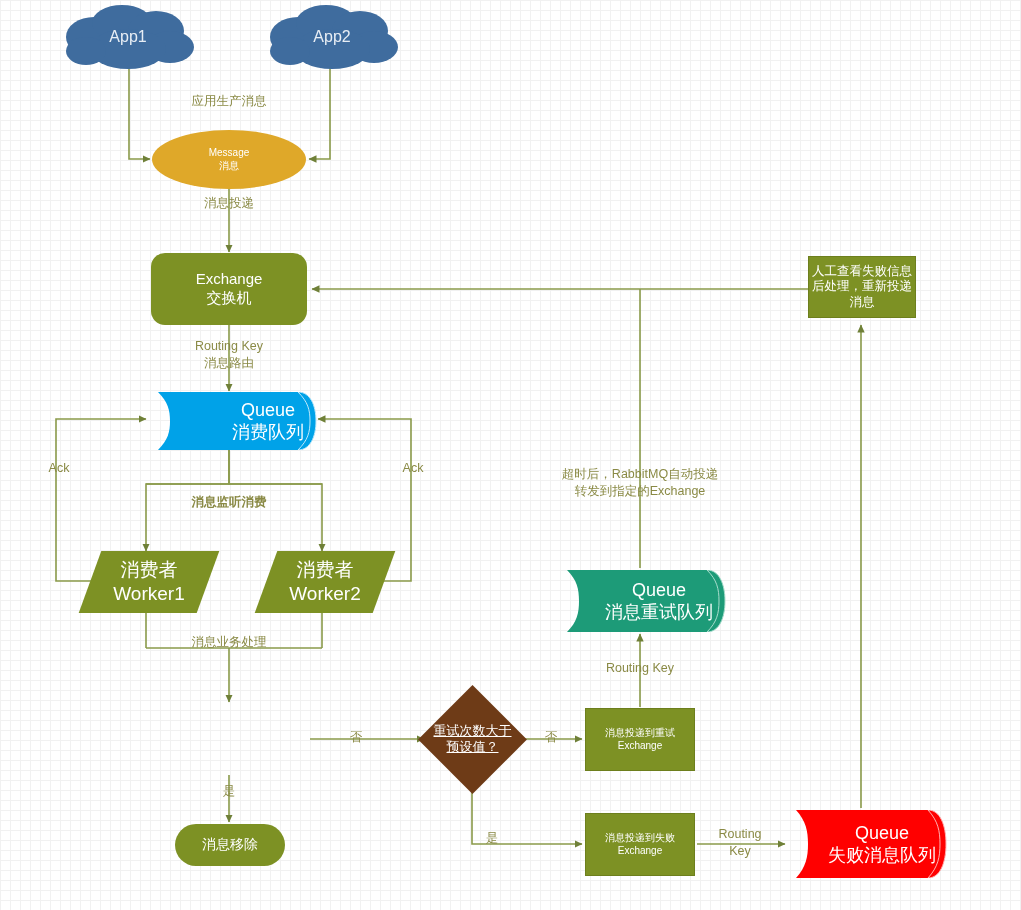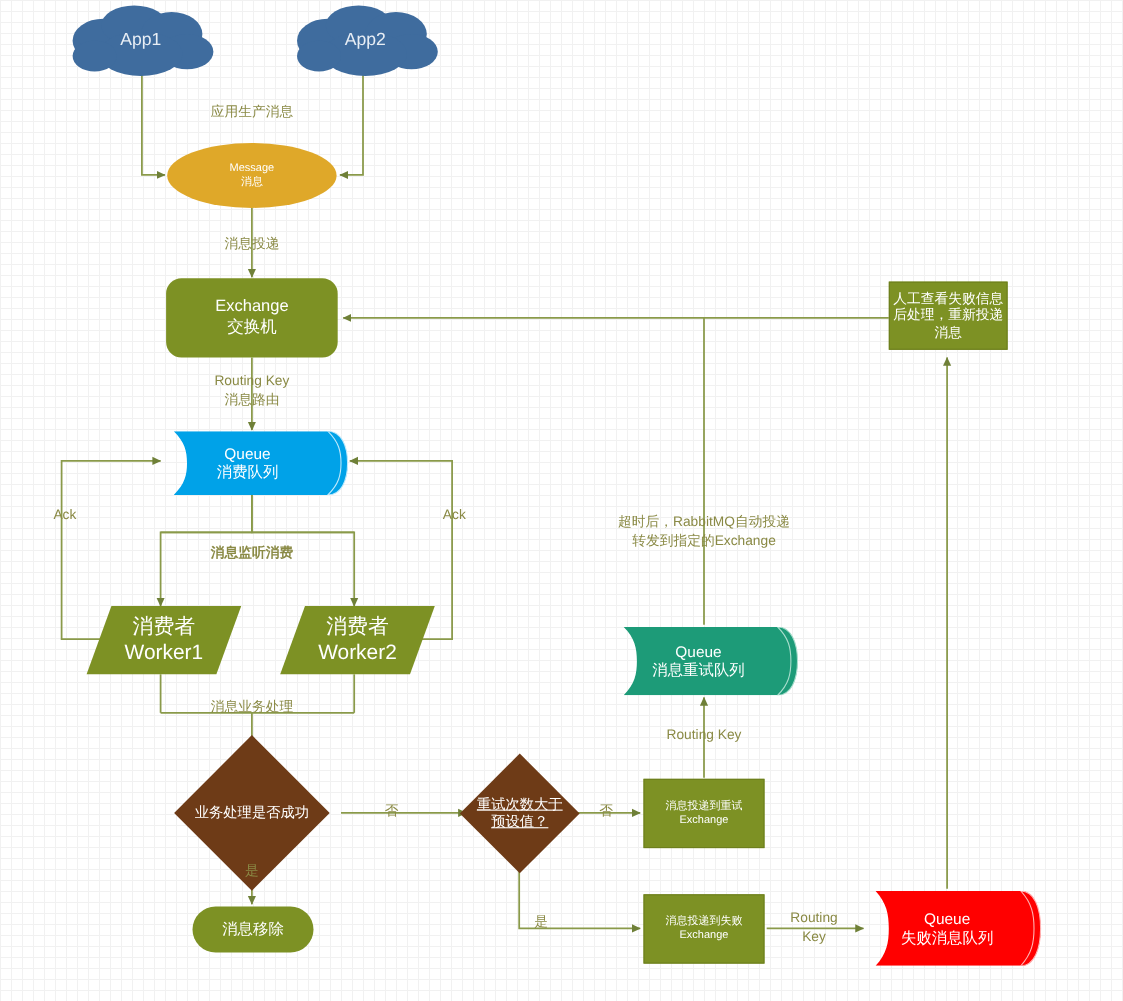--- a/index.html
+++ b/index.html
@@ -37,21 +37,21 @@
   .rect-box{background:#7d9124;font-size:10px;border:1px solid #6d7f1d;}
   .para{font-size:19px;}
   .para .skewbg{position:absolute;left:0;top:0;width:100%;height:100%;
     background:#7d9124;transform:skewX(-20deg);}
   .para .lines{position:relative;z-index:2;}
   .diamond{font-size:13px;}
   .diamond .dbg{position:absolute;left:0;top:0;width:100%;height:100%;
     background:#6e3b17;transform:rotate(45deg);}
   .diamond .lines{position:relative;z-index:2;}
 
-  .cyl{font-size:14px;}
+  .cyl{font-size:18px;justify-content:flex-end;}
   .cyl svg{position:absolute;left:0;top:0;}
   .cyl .lines{position:relative;z-index:2;}
 
   .edge-label{position:absolute;color:#8a8a45;font-size:12.5px;line-height:1.35;
     text-align:center;white-space:pre-line;}
 </style>
 </head>
 <body>
 
 <div id="canvas">
@@ -165,24 +165,20 @@
     <span class="lines">消费者
 Worker1</span>
   </div>
 
   <div class="node para" style="left:266px;top:551px;width:118px;height:62px;">
     <div class="skewbg"></div>
     <span class="lines">消费者
 Worker2</span>
   </div>
 
-  <div class="node diamond" style="left:155px;top:713px;width:148px;height:52px;">
-    <div class="dbg" style="left:24px;top:-24px;width:100px;height:100px;"></div>
-    <span class="lines">业务处理是否成功</span>
-  </div>
 
   <div class="node pill" style="left:175px;top:824px;width:110px;height:42px;">
     <span class="lines">消息移除</span>
   </div>
 
   <div class="node diamond" style="left:424px;top:713px;width:97px;height:52px;text-decoration:underline;">
     <div class="dbg" style="left:10px;top:-12px;width:77px;height:77px;"></div>
     <span class="lines">重试次数大于
 预设值？</span>
   </div>
@@ -220,21 +216,21 @@
   </div>
 
   <div class="node rect-box" style="left:808px;top:256px;width:108px;height:62px;font-size:12.5px;">
     <span class="lines">人工查看失败信息
 后处理，重新投递
 消息</span>
   </div>
 
   <div class="edge-label" style="left:179px;top:93px;width:100px;">应用生产消息</div>
 
-  <div class="edge-label" style="left:184px;top:213px;width:90px;font-family:Liberation Serif, serif;">消息投递</div>
+  <div class="edge-label" style="left:184px;top:195px;width:90px;font-family:Liberation Serif, serif;">消息投递</div>
 
   <div class="edge-label" style="left:178px;top:338px;width:102px;">Routing Key
 消息路由</div>
 
   <div class="edge-label" style="left:42px;top:460px;width:34px;">Ack</div>
 
   <div class="edge-label" style="left:396px;top:460px;width:34px;">Ack</div>
 
   <div class="edge-label" style="left:169px;top:494px;width:120px;font-weight:bold;">消息监听消费</div>
 

